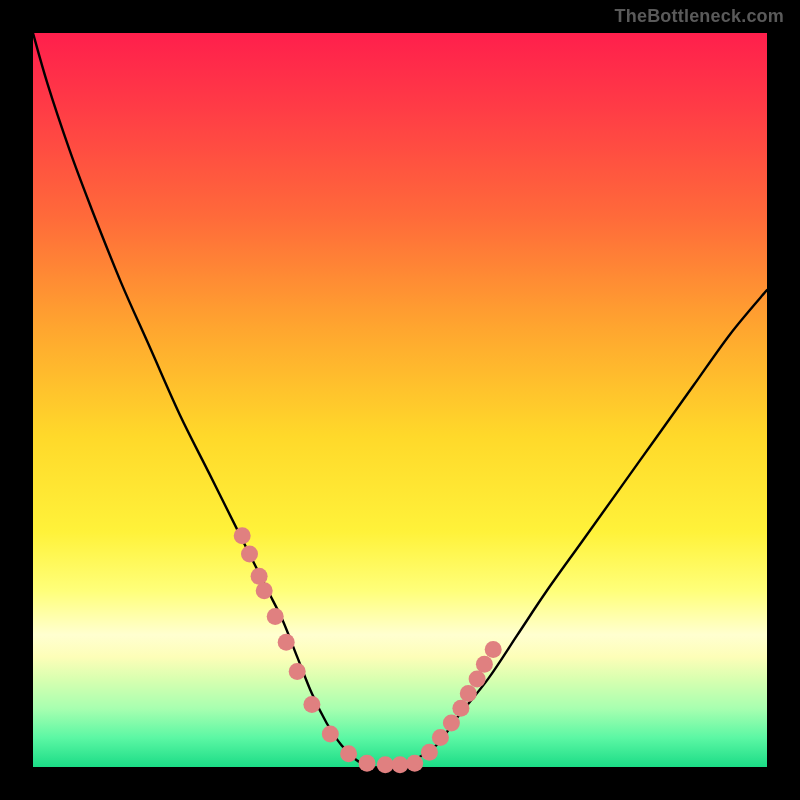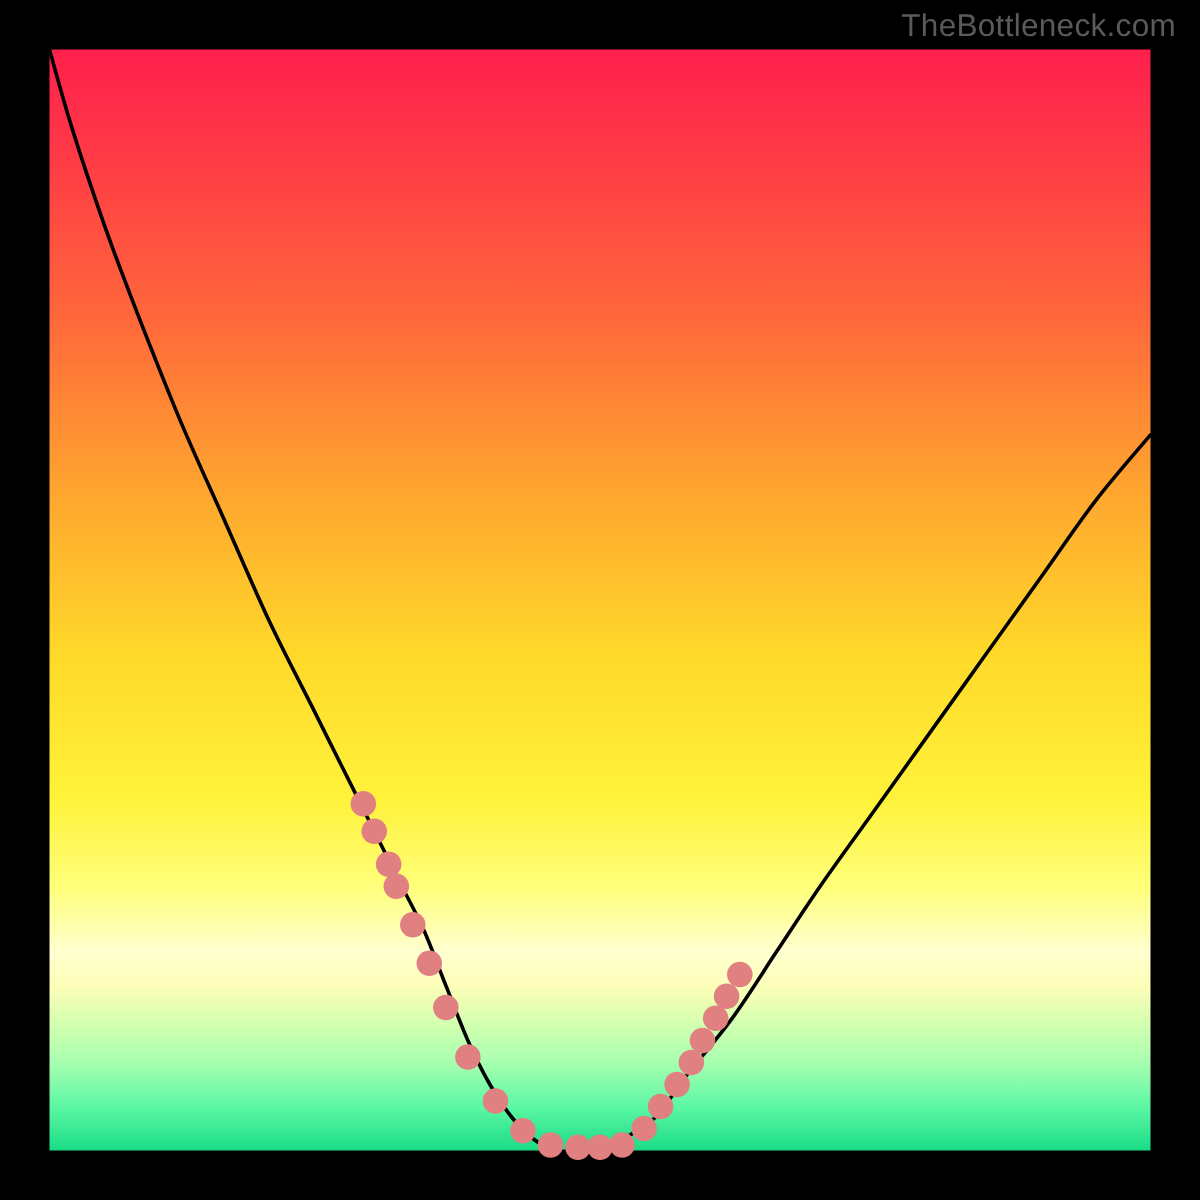--- a/index.html
+++ b/index.html
@@ -40,22 +40,22 @@
       #a8ffb0 92%,
       #5cf7a4 96%,
       #1bdc86 100%
     );
   }
   .watermark {
     position: absolute;
     top: 6px;
     right: 16px;
     color: #5a5a5a;
-    font-size: 21px;
-    font-weight: 400;
+    font-size: 18px;
+    font-weight: 700;
     letter-spacing: 0.2px;
     font-family: Arial, Helvetica, sans-serif;
   }
   svg.curve {
     position: absolute;
     left: 0;
     top: 0;
     width: 734px;
     height: 734px;
     overflow: visible;

